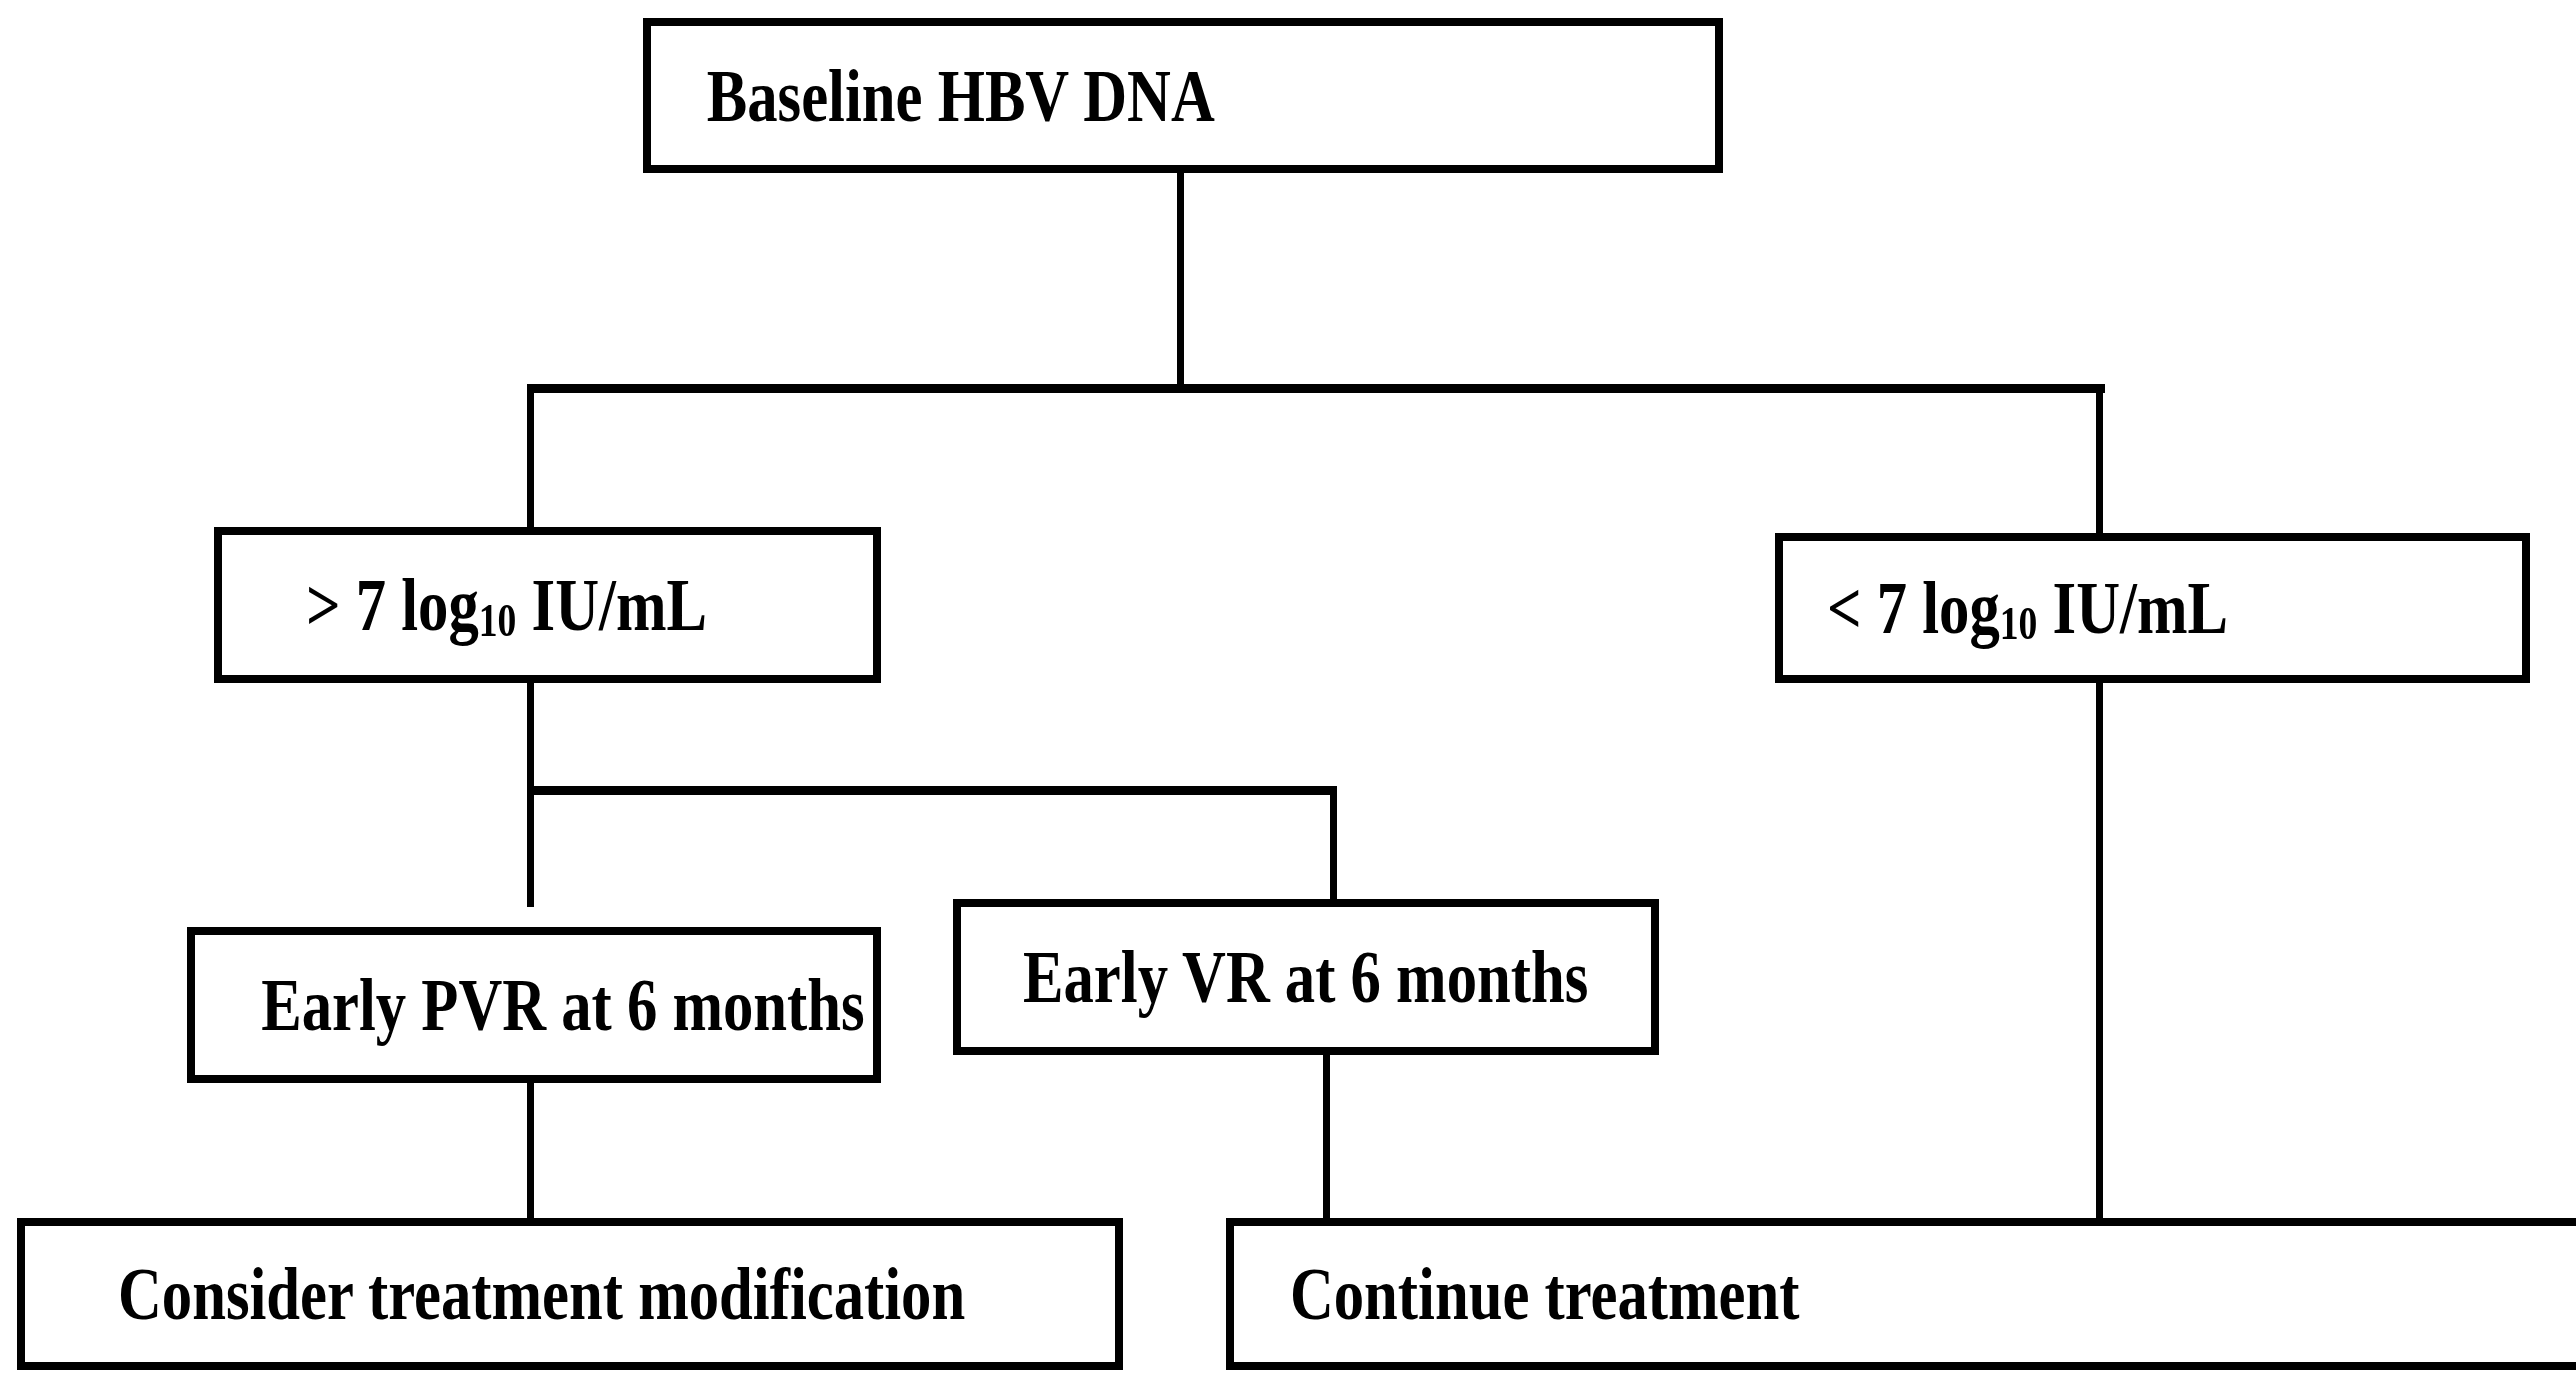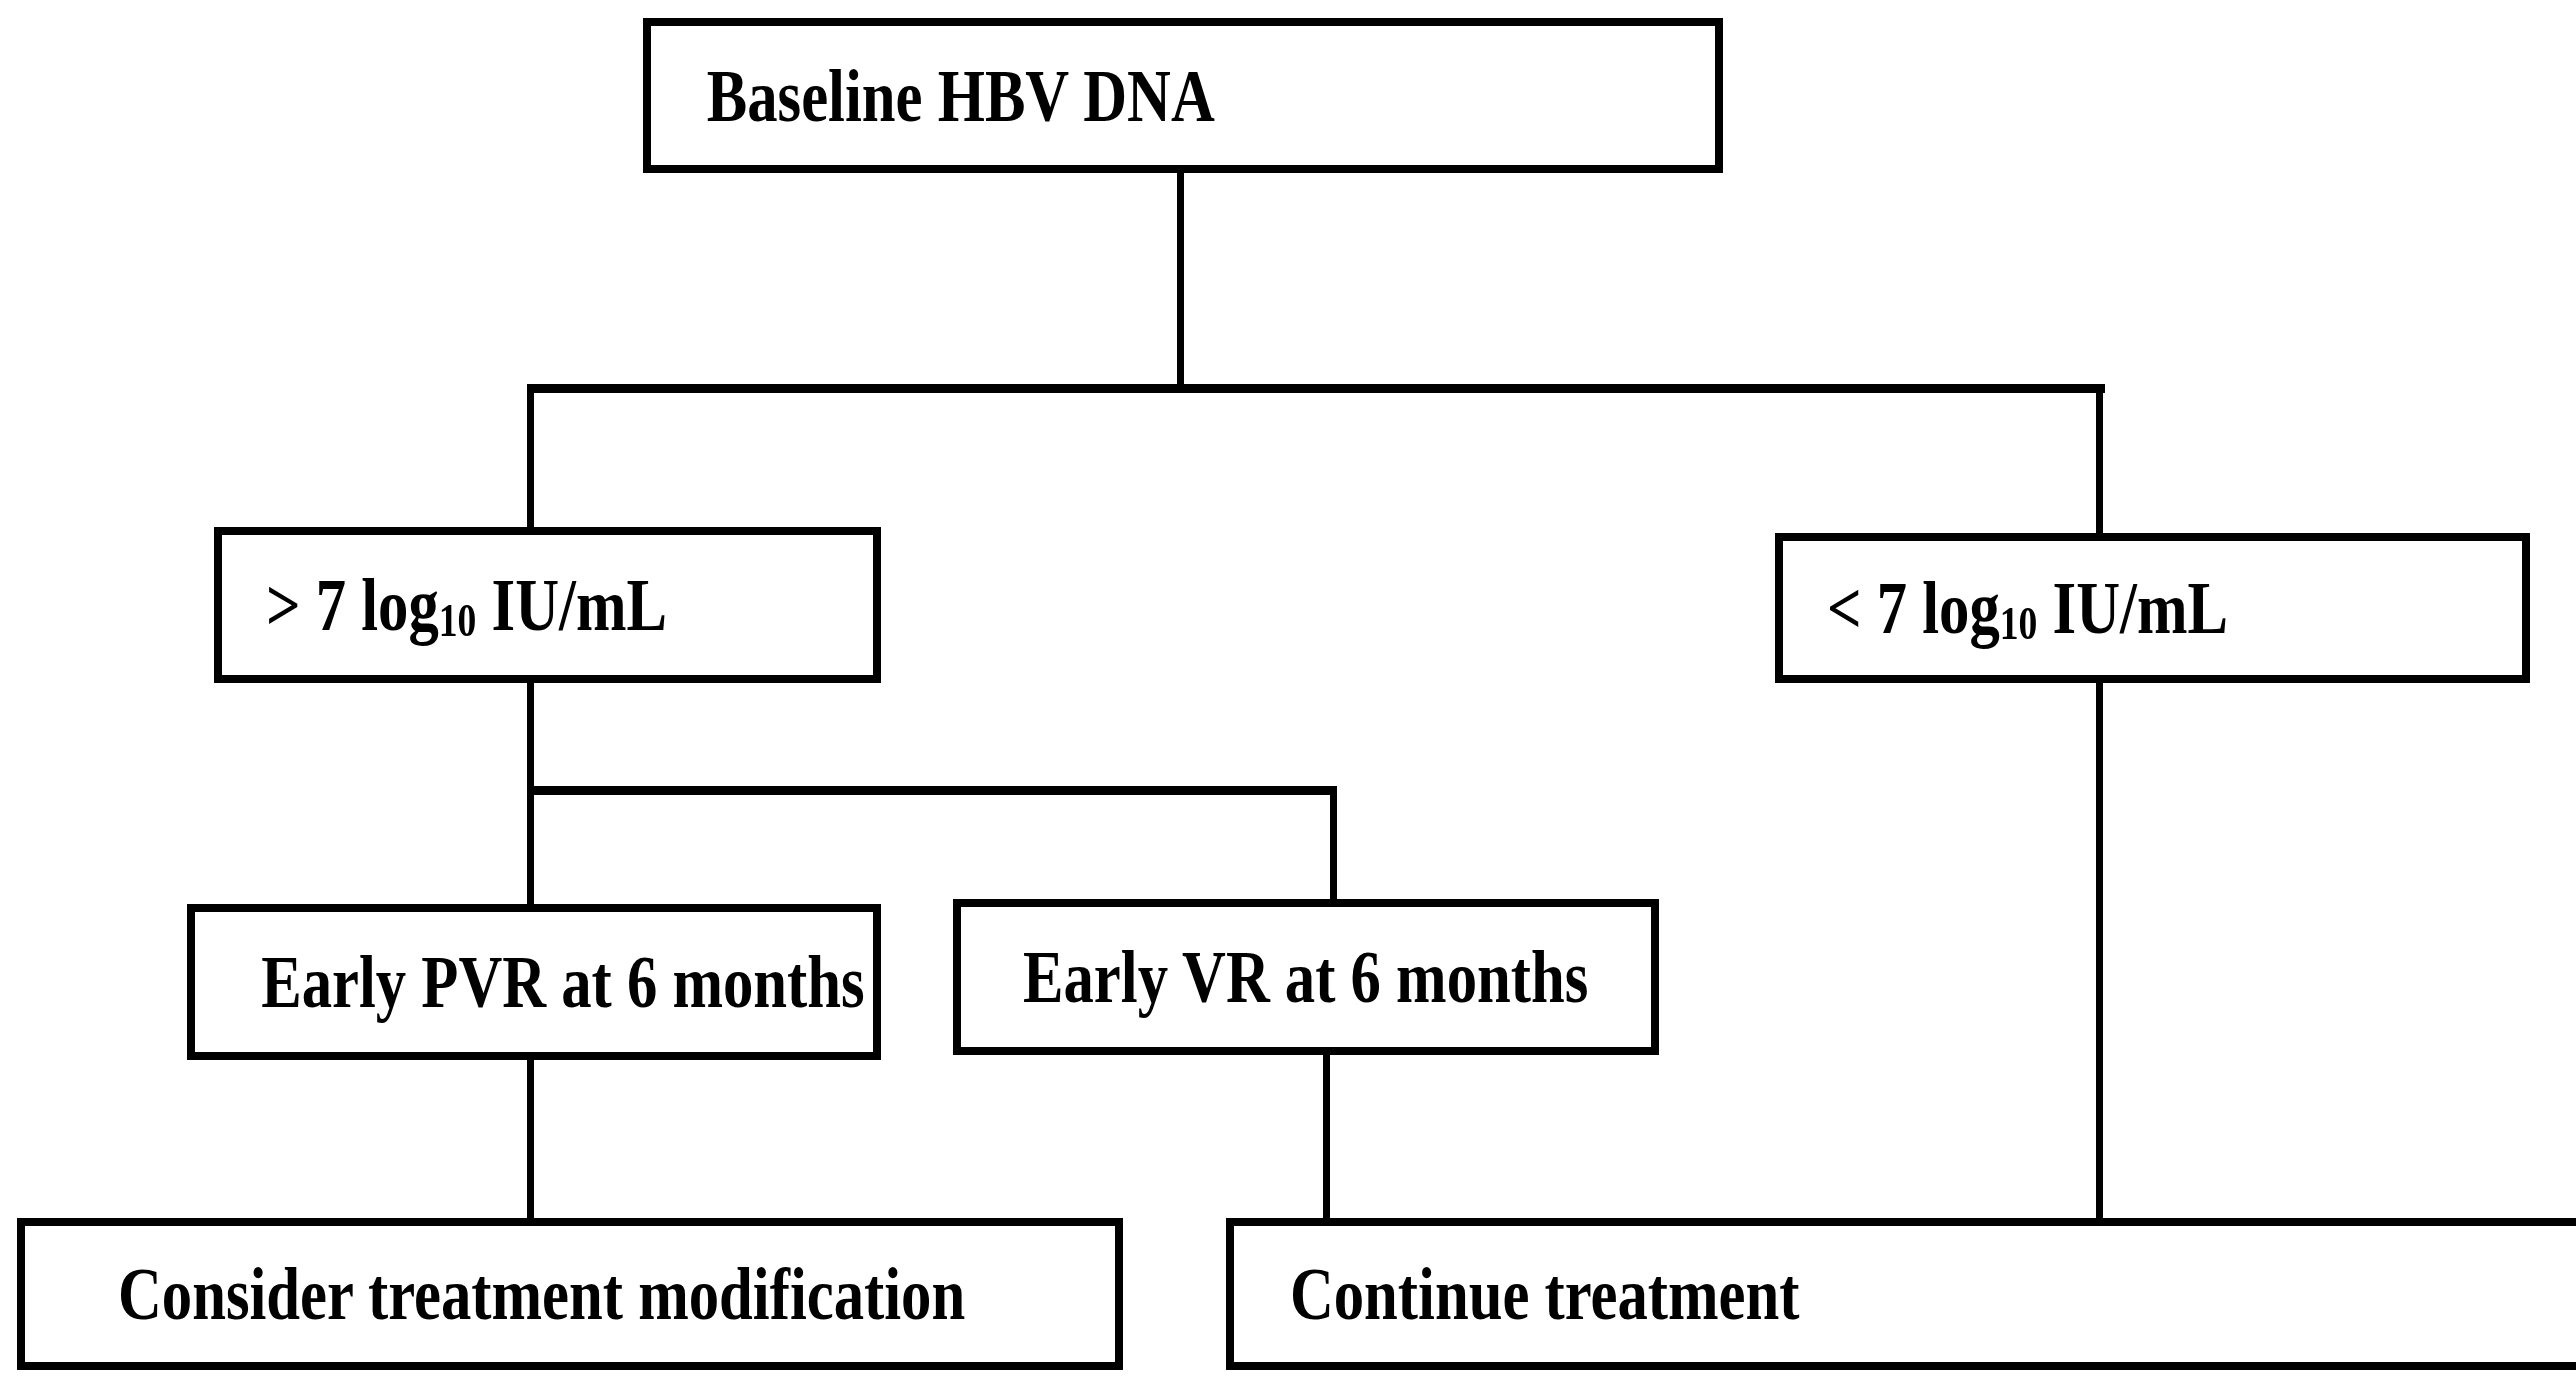--- a/index.html
+++ b/index.html
@@ -41,23 +41,23 @@
     top: 0.14em;
     vertical-align: baseline;
   }
   .line {
     position: absolute;
     background: #000000;
     z-index: 1;
   }
   
   #node-baseline  { left: 643px;  top: 18px;   width: 1080px; height: 155px; }
-  #node-high      { left: 214px;  top: 527px;  width: 667px;  height: 156px; }
+  #node-high      { left: 214px;  top: 527px;  width: 667px;  height: 156px; padding-left: 40px; }
   #node-low       { left: 1775px; top: 533px;  width: 755px;  height: 150px; }
-  #node-pvr       { left: 187px;  top: 904px; width: 694px;  height: 156px; }
+  #node-pvr       { left: 187px;  top: 927px; width: 694px;  height: 156px; }
   #node-vr        { left: 953px; top: 899px; width: 706px;  height: 156px; }
   #node-modify    { left: 17px;   top: 1218px; width: 1106px; height: 152px; }
   #node-continue  { left: 1226px; top: 1218px; width: 1407px; height: 152px; }
   
   #conn-v-root        { left: 1177px; top: 173px;  width: 7px;    height: 220px; }
   #conn-h-level1      { left: 527px;  top: 384px;  width: 1578px; height: 9.3px;  }
   #conn-v-to-high     { left: 527px;  top: 384px;  width: 7px;    height: 152px; }
   #conn-v-to-low      { left: 2096px; top: 384px;  width: 7px;    height: 158px; }
   #conn-v-high-down   { left: 527px;  top: 683px;  width: 7px;    height: 224px; }
   #conn-h-level2      { left: 527px;  top: 786px; width: 809px; height: 9.3px;  }

